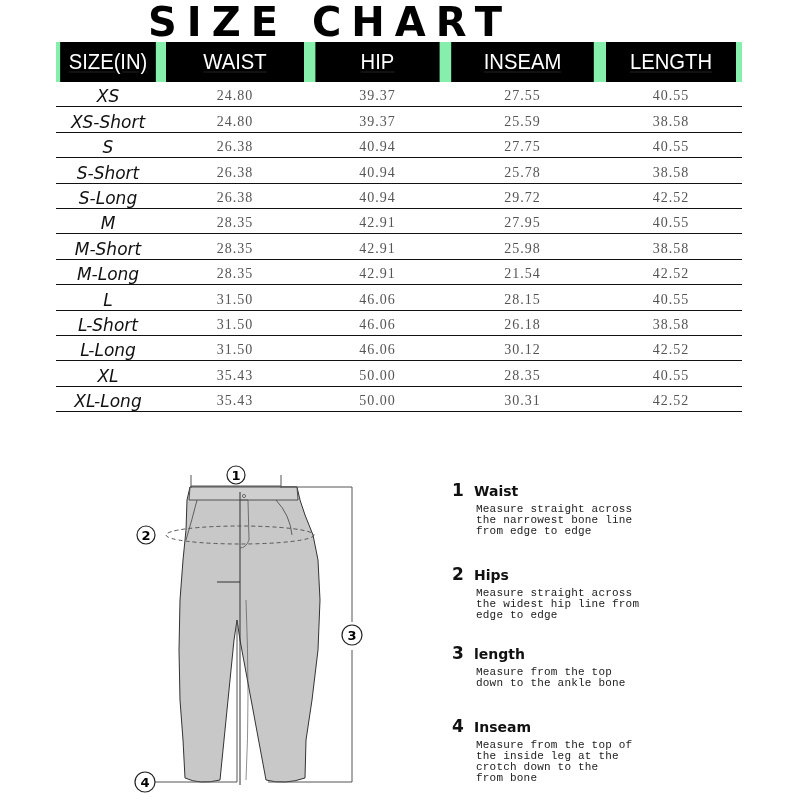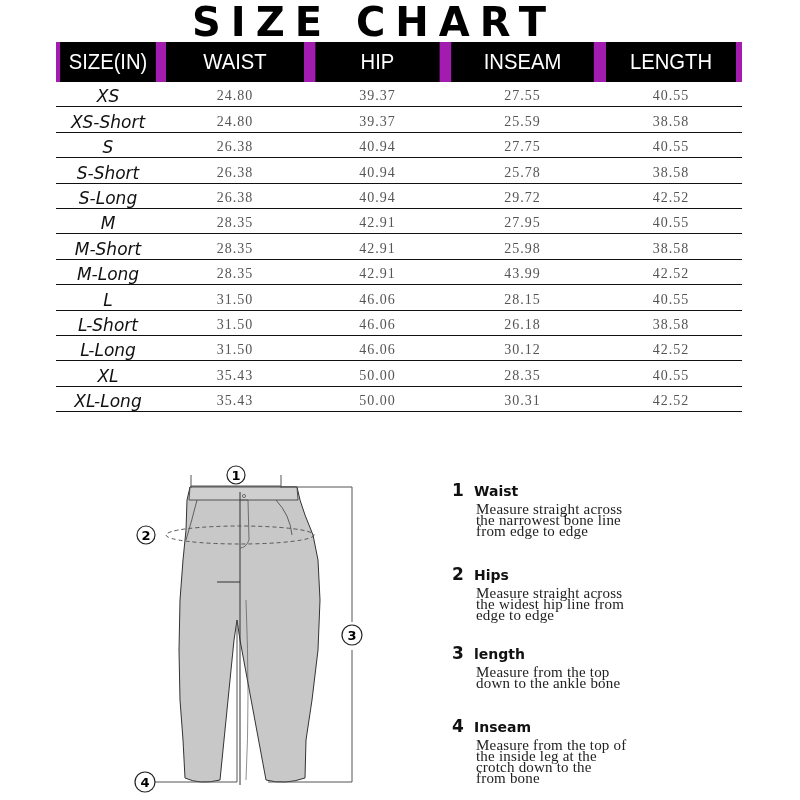--- a/index.html
+++ b/index.html
@@ -1,30 +1,30 @@
 <!DOCTYPE html>
 <html><head>
 <meta charset="utf-8">
 <style>
   html, body { margin: 0; padding: 0; background: #ffffff; }
   body { width: 800px; height: 800px; position: relative; overflow: hidden; font-family: "DejaVu Sans", sans-serif; color: #111; }
-  .title { position: absolute; top: 0; left: 0; width: 660px; text-align: center; font-family: "DejaVu Sans", sans-serif; font-weight: bold; font-size: 40px; letter-spacing: 10px; line-height: 44px; color: #000; margin-left: 44px; }
+  .title { position: absolute; top: 0; left: 0; width: 660px; text-align: center; font-family: "DejaVu Sans", sans-serif; font-weight: bold; font-size: 40px; letter-spacing: 10px; line-height: 44px; color: #000; }
   table.chart { position: absolute; left: 56px; top: 42px; width: 686px; border-collapse: collapse; }
   table.chart thead th { background: #000; color: #fff; font-family: "Liberation Sans", sans-serif; font-weight: normal; font-size: 22px; height: 40px; padding: 0; transform: scaleX(0.92); }
-  table.chart thead tr { background: #a21caf; }
+  table.chart thead tr { background: #86efac; text-decoration: underline; }
   table.chart tbody td { height: 24.4px; padding: 0; text-align: center; border-bottom: 1.5px solid #111; line-height: 20px; vertical-align: bottom; }
   td.size { font-family: "DejaVu Sans", sans-serif; font-size: 17px; color: #111; width: 104px; font-style: italic; }
   td.num { font-family: "Liberation Serif", serif; font-size: 14px; color: #555; letter-spacing: 1px; }
   col.c0 { width: 104px; } col.c1 { width: 150px; } col.c2 { width: 135px; } col.c3 { width: 155px; } col.c4 { width: 142px; }
   .diagram { position: absolute; left: 120px; top: 460px; width: 260px; height: 340px; }
   .instr { position: absolute; left: 452px; width: 220px; }
   .instr .head { display: flex; align-items: baseline; }
   .instr .num { font-family: "DejaVu Sans", sans-serif; font-weight: bold; font-size: 17px; width: 22px; }
   .instr .name { font-family: "DejaVu Sans", sans-serif; font-weight: bold; font-size: 14px; }
-  .instr .desc { margin-left: 24px; margin-top: 4px; font-family: Liberation Serif, serif; font-size: 15px; line-height: 11px; color: #222; letter-spacing: 0.2px; }
+  .instr .desc { margin-left: 24px; margin-top: 4px; font-family: Liberation Mono, monospace; font-size: 11px; line-height: 11px; color: #222; letter-spacing: 0.2px; }
 </style>
 </head>
 <body>
 
 <div class="title">SIZE CHART</div>
 
 <table class="chart">
   <colgroup>
       <col class="c0">
       <col class="c1">
@@ -88,21 +88,21 @@
         <td class="size">M-Short</td>
         <td class="num">28.35</td>
         <td class="num">42.91</td>
         <td class="num">25.98</td>
         <td class="num">38.58</td>
       </tr>
       <tr>
         <td class="size">M-Long</td>
         <td class="num">28.35</td>
         <td class="num">42.91</td>
-        <td class="num">43.99</td>
+        <td class="num">21.54</td>
         <td class="num">42.52</td>
       </tr>
       <tr>
         <td class="size">L</td>
         <td class="num">31.50</td>
         <td class="num">46.06</td>
         <td class="num">28.15</td>
         <td class="num">40.55</td>
       </tr>
       <tr>

